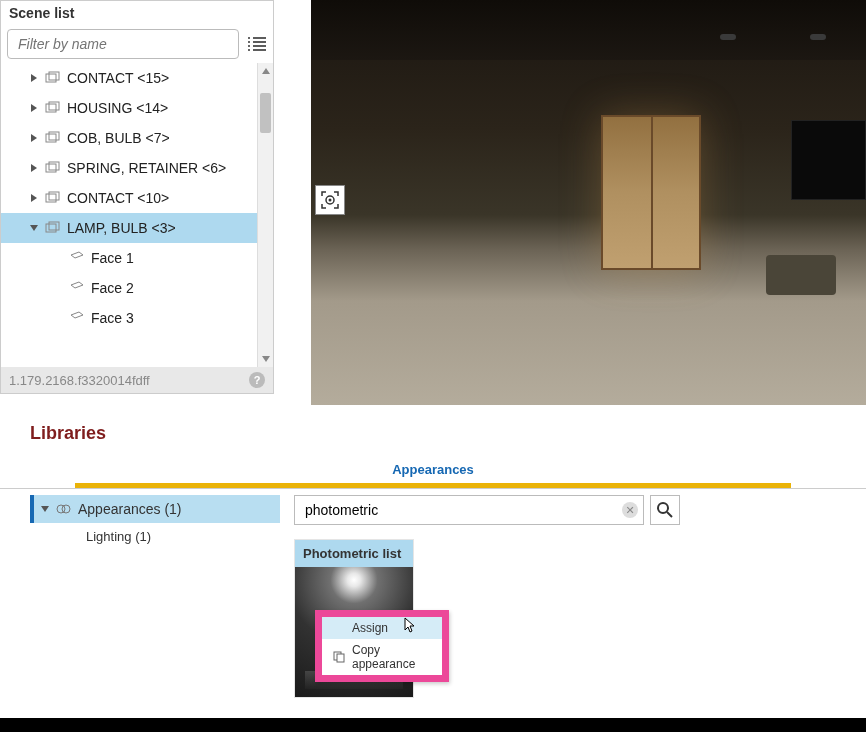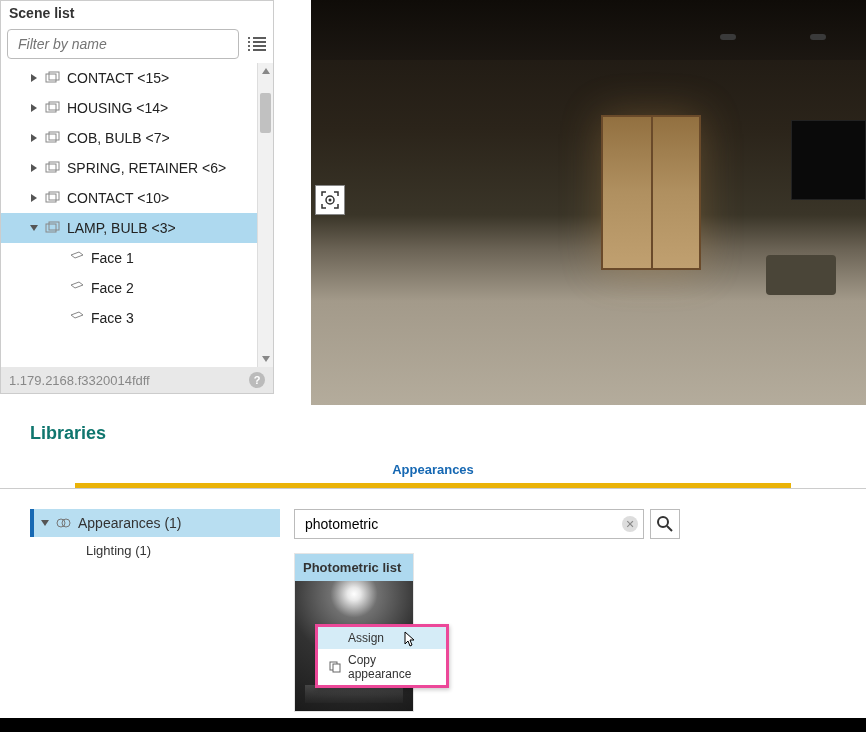--- a/index.html
+++ b/index.html
@@ -36,44 +36,44 @@
   .vp-window { position: absolute; left: 290px; top: 115px; width: 100px; height: 155px; background: linear-gradient(180deg, #927040 0%, #b09060 50%, #c0a070 100%); border: 2px solid #6a4a2a; box-shadow: 0 0 40px rgba(200,150,80,0.3); }
   .vp-window::before { content:""; position:absolute; left:50%; top:0; bottom:0; width:2px; background:#6a4a2a; }
   .vp-tv { position: absolute; right: 0; top: 120px; width: 75px; height: 80px; background: #0a0a0a; border: 1px solid #222; }
   .vp-chair { position: absolute; right: 30px; top: 255px; width: 70px; height: 40px; background: #4a4538; border-radius: 4px; }
   .vp-light { position: absolute; right: 130px; top: 34px; width:16px; height:6px; background:#3a3a3a; border-radius:3px; }
   .vp-light2 { position: absolute; right: 40px; top: 34px; width:16px; height:6px; background:#3a3a3a; border-radius:3px; }
   .focus-btn { position: absolute; left: 4px; top: 185px; width: 30px; height: 30px; background: #fff; border: 1px solid #888; display: flex; align-items: center; justify-content: center; }
 
   
   .libraries { position: absolute; left: 0; top: 405px; right: 0; bottom: 14px; background: #fff; padding-top: 10px; }
-  .lib-title { font-size: 18px; font-weight: bold; color: #0f766e; padding: 8px 30px; }
+  .lib-title { font-size: 18px; font-weight: bold; color: #7f1d1d; padding: 8px 30px; }
   .lib-tabs { border-bottom: 1px solid #ccc; display: flex; padding: 0 30px; margin-top: 4px; }
   .lib-tab { color: #1668b3; font-size: 13px; font-weight: bold; padding: 6px 0; border-bottom: 5px solid #eab308; margin: 0 auto; width: 716px; text-align: center; }
 
-  .lib-body { display: flex; padding: 20px 30px; gap: 14px; }
+  .lib-body { display: flex; padding: 6px 30px; gap: 14px; }
   .lib-side { width: 250px; }
   .lib-side-row { display: flex; align-items: center; gap: 6px; font-size: 14px; color: #333; padding: 6px 10px; cursor: default; }
   .lib-side-row.selected { background: #b8def1; border-left: 4px solid #1668b3; padding-left: 6px; }
   .lib-side-row.child { padding-left: 56px; font-size: 13px; }
 
   .lib-main { flex: 1; position: relative; }
   .search-row { display: flex; align-items: center; gap: 6px; }
   .search-box { flex: 1; position: relative; max-width: 350px; }
   .search-input { width: 100%; border: 1px solid #bbb; padding: 6px 28px 6px 10px; font-size: 14px; }
   .clear-btn { position: absolute; right: 6px; top: 50%; transform: translateY(-50%); width: 16px; height: 16px; border-radius: 50%; background: #ddd; color: #888; display: flex; align-items: center; justify-content: center; font-size: 11px; cursor: pointer; }
   .search-btn { width: 30px; height: 30px; border: 1px solid #bbb; background: #fff; display: flex; align-items: center; justify-content: center; cursor: pointer; }
 
   .card { margin-top: 14px; width: 120px; border: 1px solid #e5e5e5; background: #fff; }
   .card-header { background: #aed9ef; color: #333; font-size: 13px; font-weight: bold; padding: 6px 8px; }
   .card-thumb { width: 100%; height: 130px; background: radial-gradient(circle at 50% 10%, #fff 0%, #e8e8e8 5%, #707070 18%, #323232 50%, #1a1a1a 100%); position: relative; }
   .card-thumb::after { content:""; position:absolute; bottom:8px; left:10px; right:10px; height:18px; background: linear-gradient(180deg, rgba(255,255,255,0.15), rgba(255,255,255,0.02)); }
 
   
-  .ctx-menu { position: absolute; left: 20px; top: 70px; width: 134px; background: #fff; border: 3px solid #ec4899; box-shadow: 1px 2px 4px rgba(0,0,0,0.2); font-size: 12px; z-index: 10; }
+  .ctx-menu { position: absolute; left: 20px; top: 70px; width: 134px; background: #fff; border: 7px solid #ec4899; box-shadow: 1px 2px 4px rgba(0,0,0,0.2); font-size: 12px; z-index: 10; }
   .ctx-row { display: flex; align-items: center; gap: 6px; padding: 4px 10px; color: #333; cursor: default; }
   .ctx-row.hover { background: #d5ecf7; }
   .ctx-icon { width: 14px; height: 14px; display: inline-flex; }
   .cursor-img { position: absolute; left: 104px; top: 76px; width: 18px; height: 20px; z-index: 11; }
 
   .bottom-bar { position: absolute; left:0; right:0; bottom:0; height:14px; background:#000; }
 
   svg { display: block; }
 </style>
 </head>

